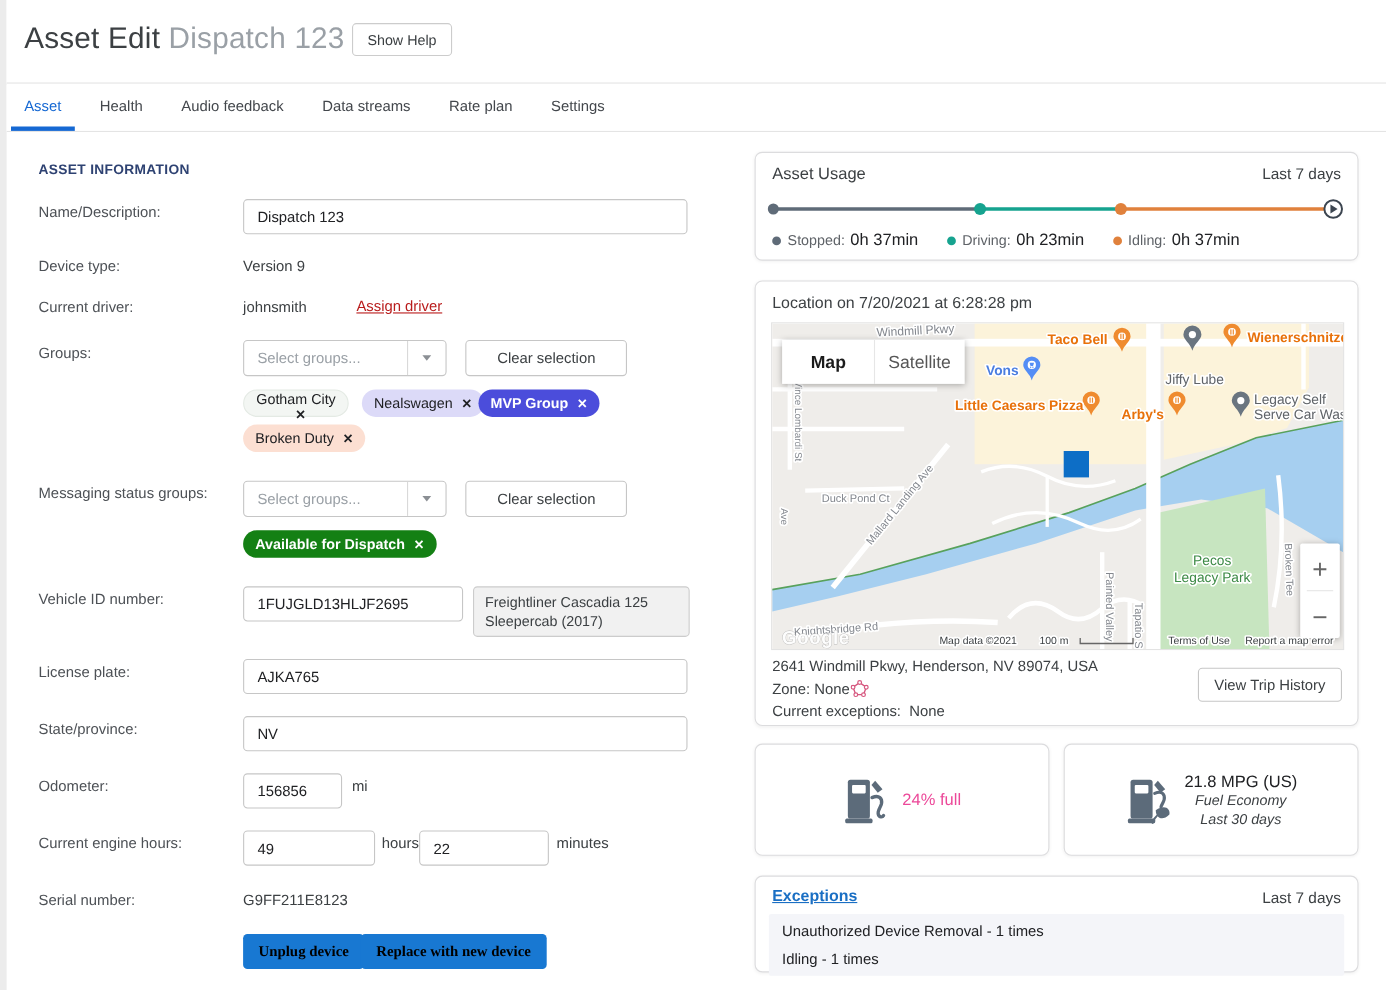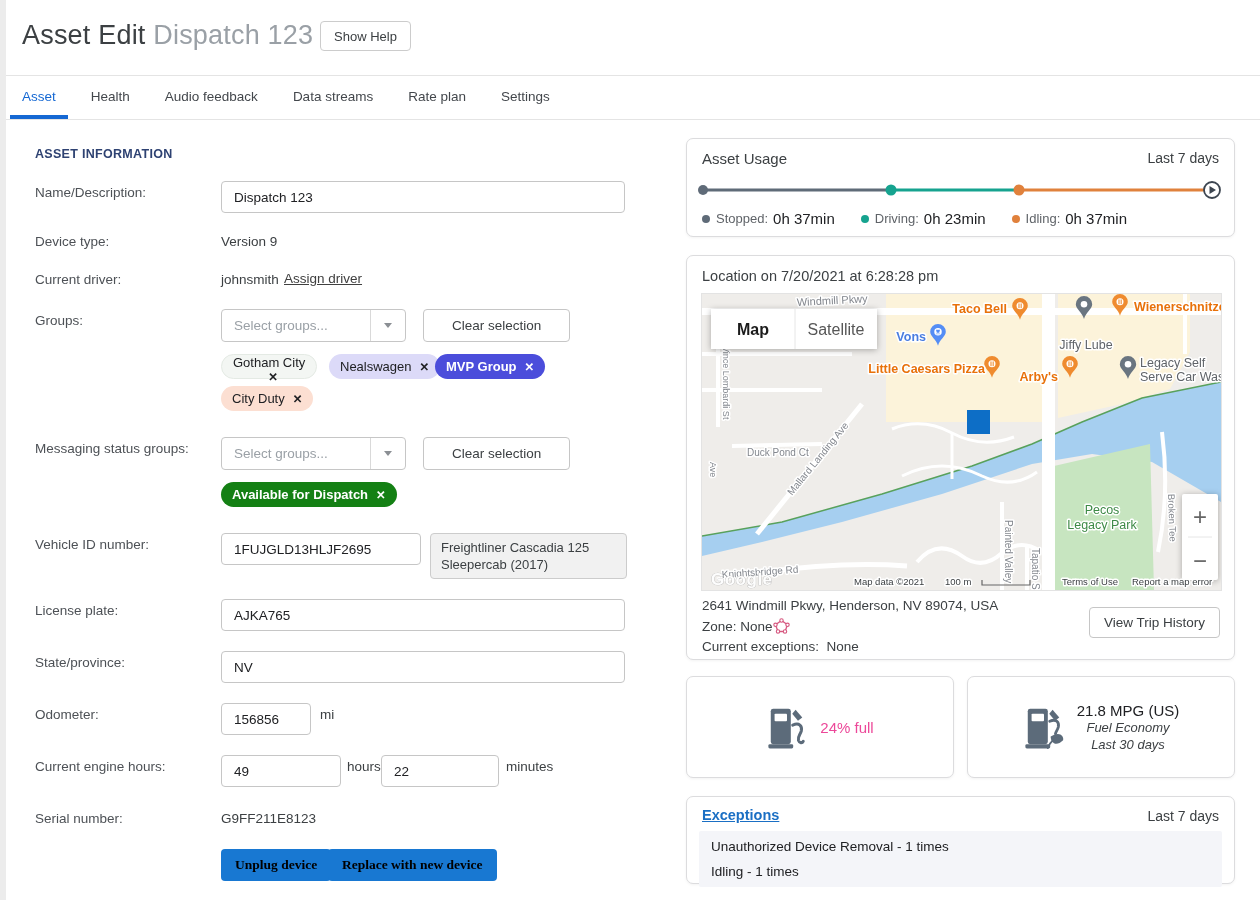--- a/index.html
+++ b/index.html
@@ -18,21 +18,21 @@
   .tabs { position:absolute; left:6px; top:77px; right:0; height:43px; background:#fff; border-bottom:1px solid #e4e4e4; display:flex; align-items:stretch; padding-left:4px; }
   .tab { padding:0 12px; display:flex; align-items:center; font-size:13.5px; color:#43474c; cursor:pointer; border-bottom:4px solid transparent; margin-right:11px; }
   .tab.active { color:#1568d3; border-bottom-color:#1568d3; font-weight:400; }
 
   
   .form { position:absolute; left:28px; top:140px; width:640px; height:760px; }
   .sec-title { position:absolute; left:7px; top:7px; font-size:12.5px; font-weight:bold; color:#2e4272; letter-spacing:.3px; }
   .flabel { position:absolute; left:7px; width:180px; font-size:13.5px; color:#4d5156; }
   .txt { position:absolute; height:32px; border:1px solid #c6c6c6; border-radius:4px; padding:0 12px; font-size:13.5px; color:#202124; font-family:inherit; background:#fff; }
   .static-val { position:absolute; font-size:13.5px; color:#3c4043; }
-  .link { color:#404040; text-decoration:underline; cursor:pointer; font-size:13.5px; }
+  .link { color:#b91c1c; text-decoration:underline; cursor:pointer; font-size:13.5px;margin-left:40px; }
   .select { position:absolute; width:185px; height:33px; border:1px solid #c6c6c6; border-radius:4px; background:#fff; display:flex; align-items:center; cursor:pointer; }
   .select .ph { flex:1; padding-left:12px; font-size:13.5px; color:#9aa0a6; }
   .select .caret-box { width:35px; height:100%; border-left:1px solid #d9d9d9; display:flex; align-items:center; justify-content:center; }
   .caret { width:0; height:0; border-left:4.5px solid transparent; border-right:4.5px solid transparent; border-top:5.5px solid #8b8f94; }
   .ghost-btn { position:absolute; height:33px; padding:0 28px; background:#fff; border:1px solid #c6c6c6; border-radius:4px; font-size:13.5px; color:#3c4043; font-family:inherit; cursor:pointer; }
   .tag { position:absolute; height:25px; border-radius:13px; display:inline-flex; align-items:center; padding:0 11px; font-size:13px; color:#202124; white-space:nowrap; }
   .tag .x { margin-left:8px; font-size:11.5px; cursor:pointer; font-weight:bold; }
   .tag-light { background:#f3f6f3; border:1px solid #e4eae4; }
   .tag-lavender { background:#dcdaf8; }
   .tag-indigo { background:#4b4ddb; color:#fff; font-weight:bold; }
@@ -136,21 +136,21 @@
     </span>
     <span class="tag tag-lavender" style="left:301px; top:214px;">
       <span>Nealswagen</span>
       <span class="x">✕</span>
     </span>
     <span class="tag tag-indigo" style="left:407px; top:214px;">
       <span>MVP Group</span>
       <span class="x">✕</span>
     </span>
     <span class="tag tag-salmon" style="left:193px; top:246px;">
-      <span>City Duty</span>
+      <span>Broken Duty</span>
       <span class="x">✕</span>
     </span>
 
     <div class="flabel" style="top:301px;">Messaging status groups:</div>
     <div class="select" style="left:193px; top:297px;">
       <span class="ph">Select groups...</span>
       <span class="caret-box">
           <span class="caret"></span>
         </span>
     </div>

